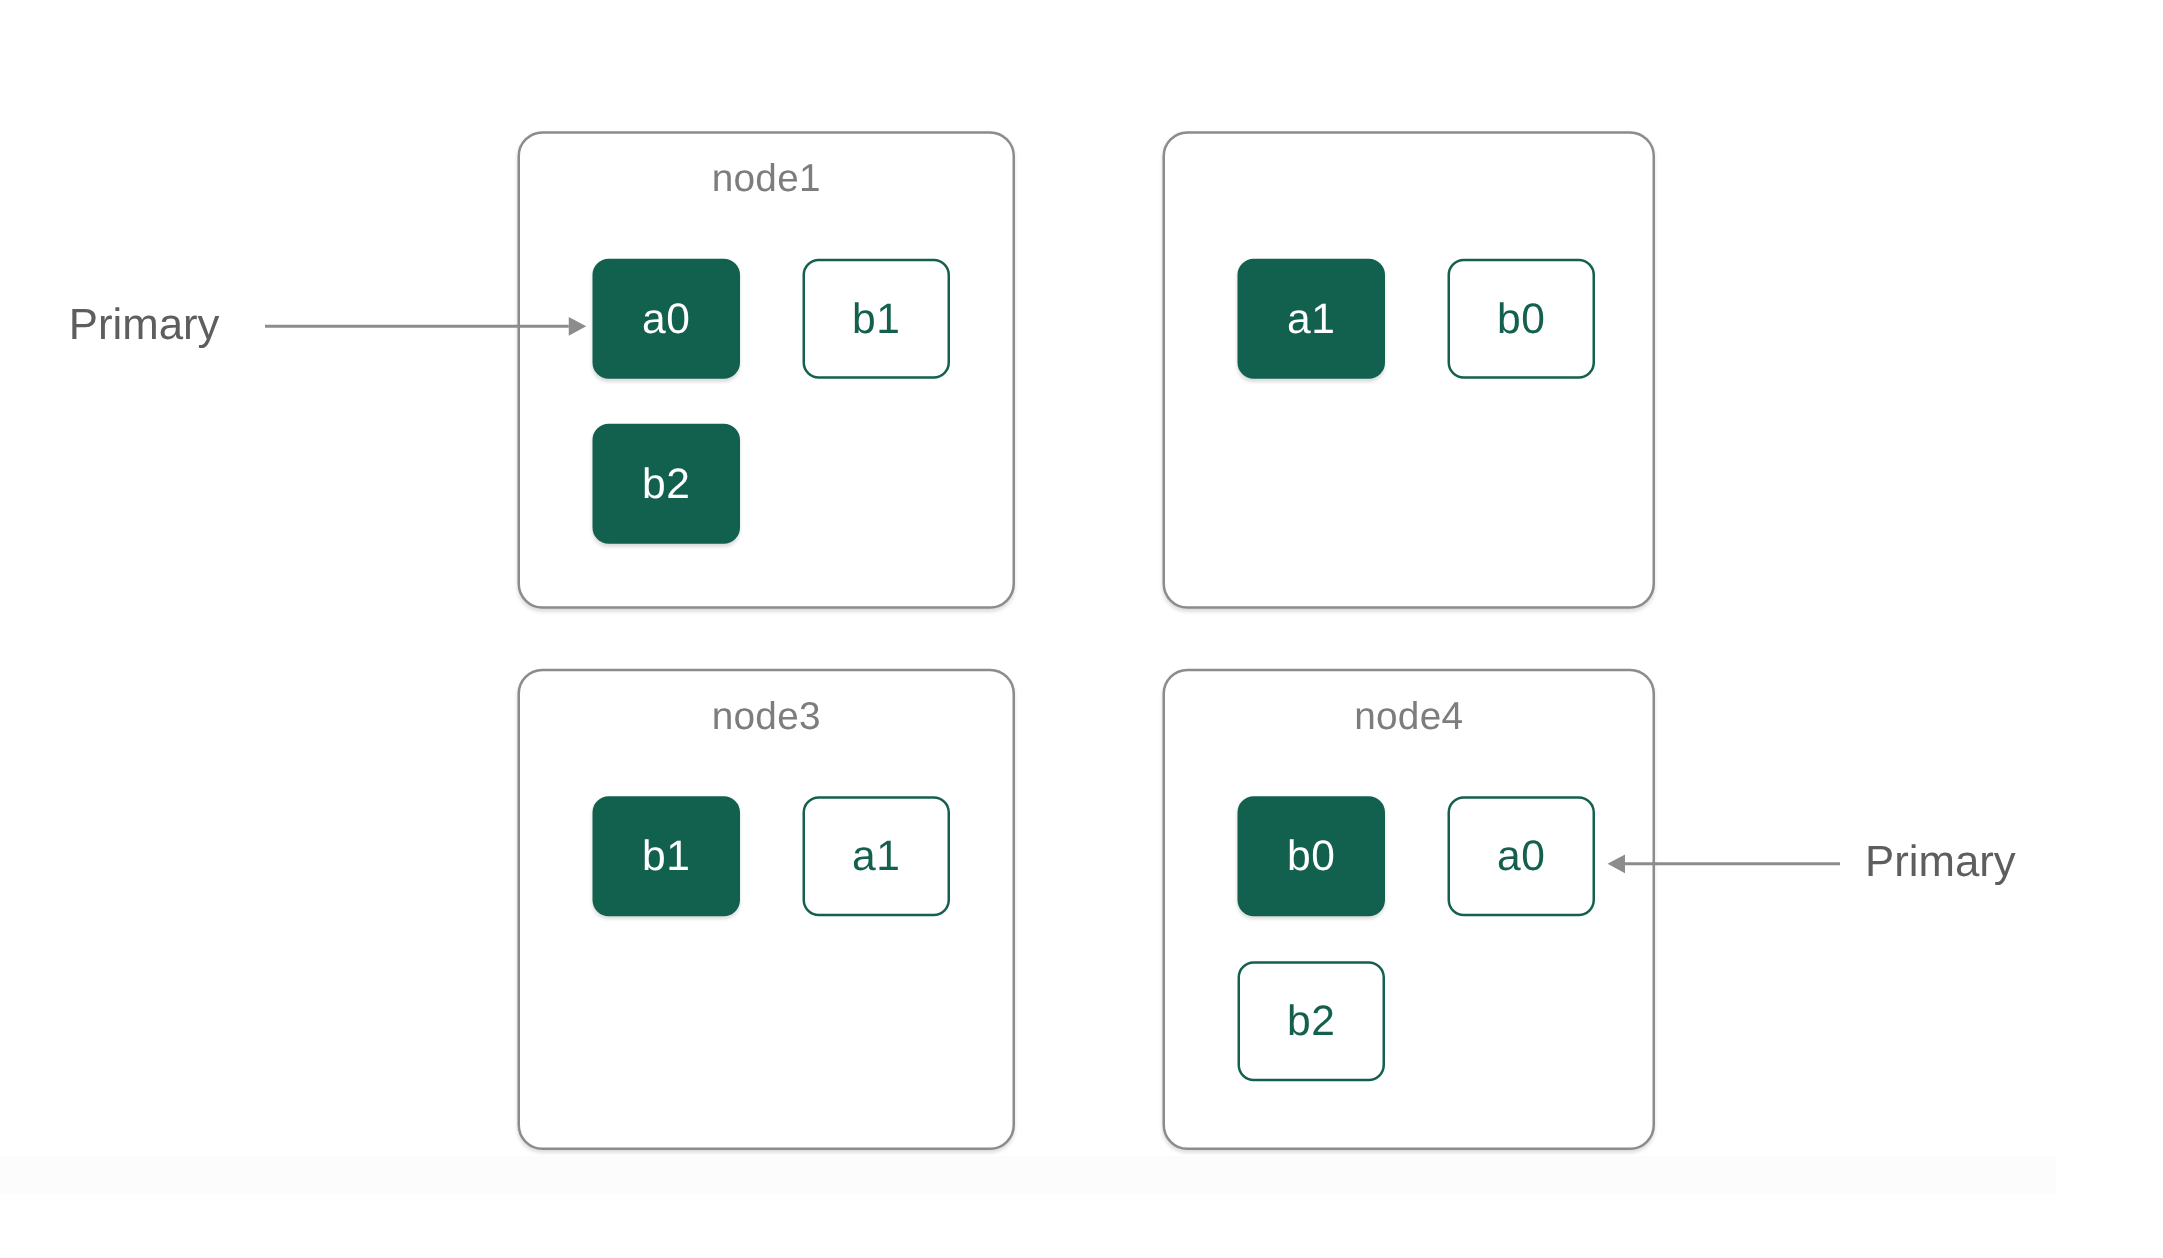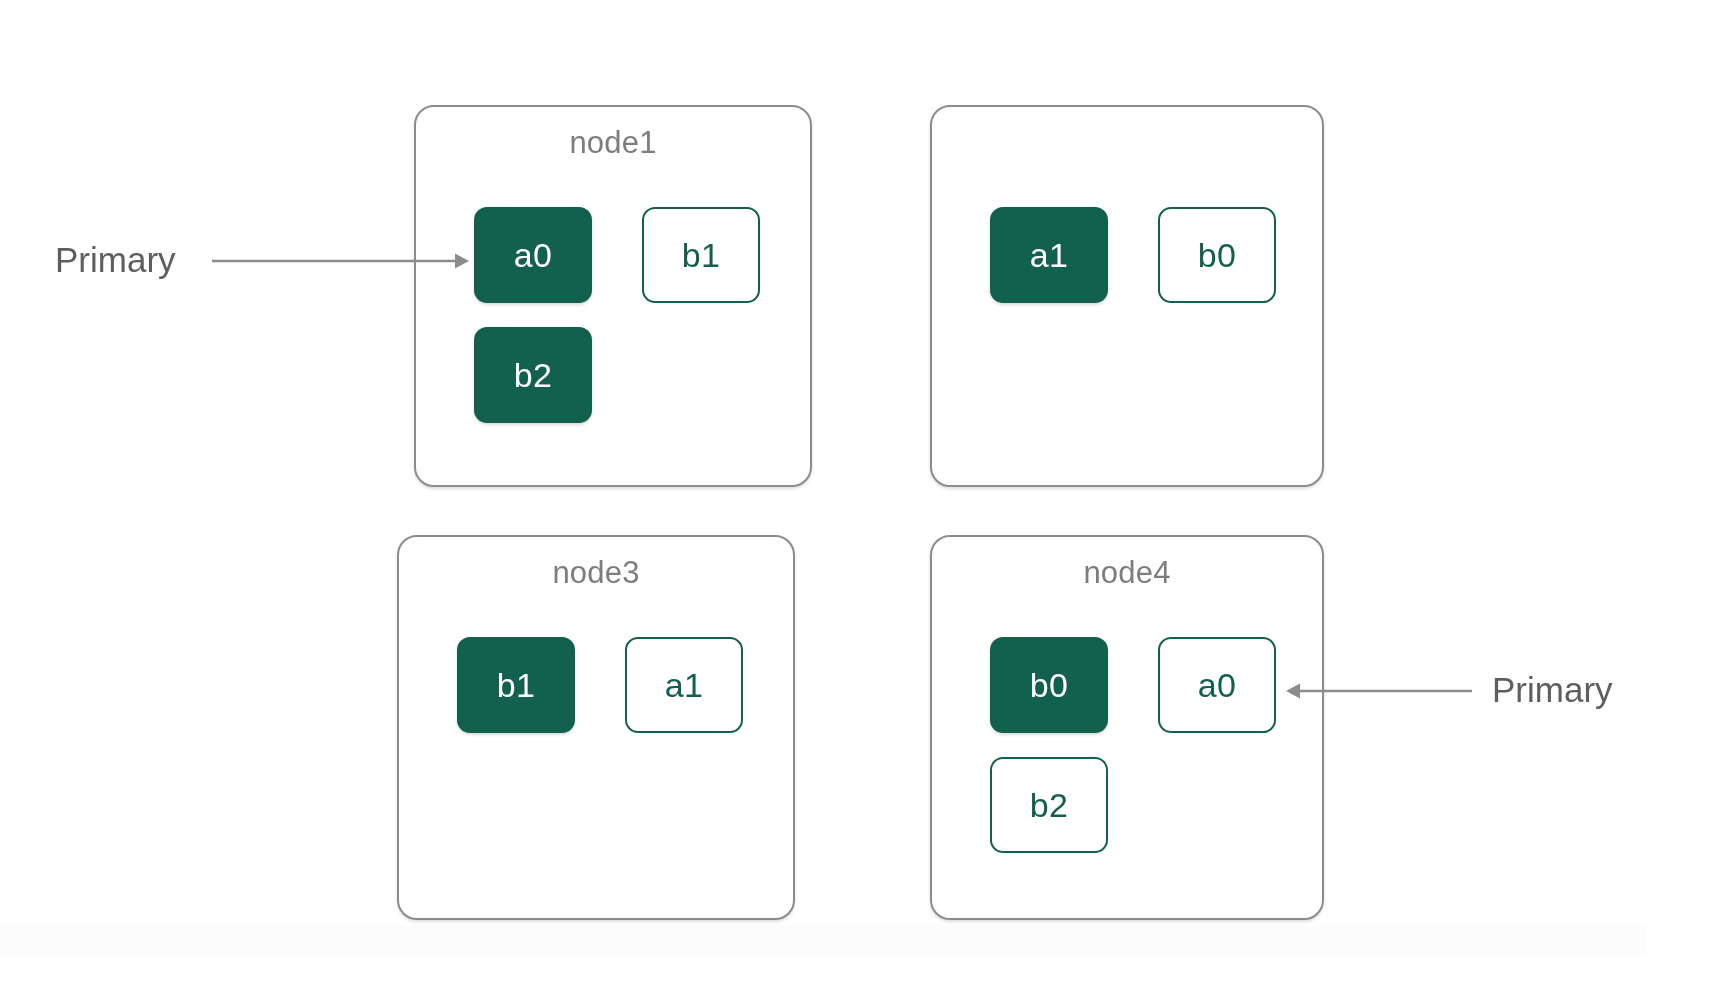--- a/index.html
+++ b/index.html
@@ -43,21 +43,21 @@
     font-family: "Liberation Sans", sans-serif;
   }
   .shards {
     position: absolute;
     top: 100px;
     left: 58px;
     right: 24px;
     display: flex;
     flex-wrap: wrap;
     align-content: flex-start;
-    gap: 24px 50px;
+    gap: 36px 50px;
     width: 290px;
   }
   
   .shard {
     box-sizing: border-box;
     width: 118px;
     height: 96px;
     border-radius: 13px;
     display: flex;
     align-items: center;
@@ -125,21 +125,21 @@
     <div class="shards">
       <div class="shard primary">
         <span>a1</span>
       </div>
       <div class="shard replica">
         <span>b0</span>
       </div>
     </div>
   </div>
 
-  <div class="node" style="left:397px; top:535px; width:398px; height:385px;">
+  <div class="node" style="left:414px; top:535px; width:398px; height:385px;">
     <div class="node-title">node3</div>
     <div class="shards">
       <div class="shard primary">
         <span>b1</span>
       </div>
       <div class="shard replica">
         <span>a1</span>
       </div>
     </div>
   </div>

